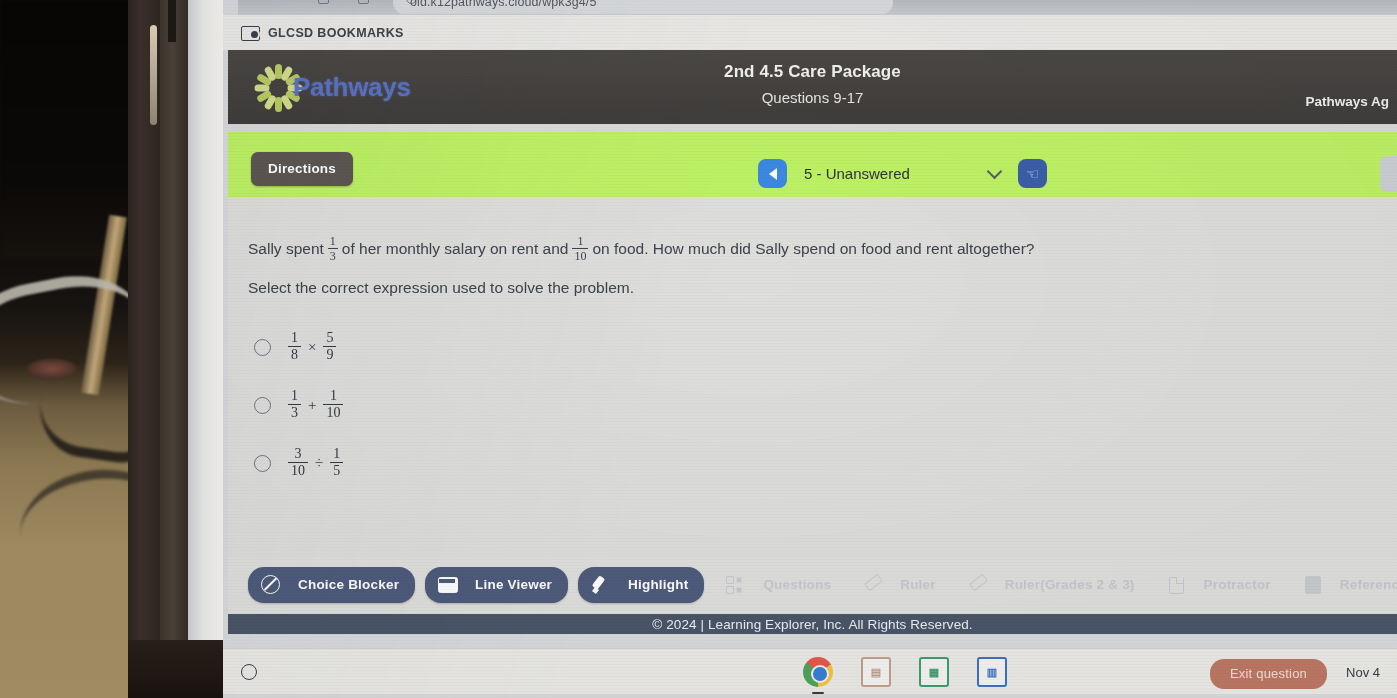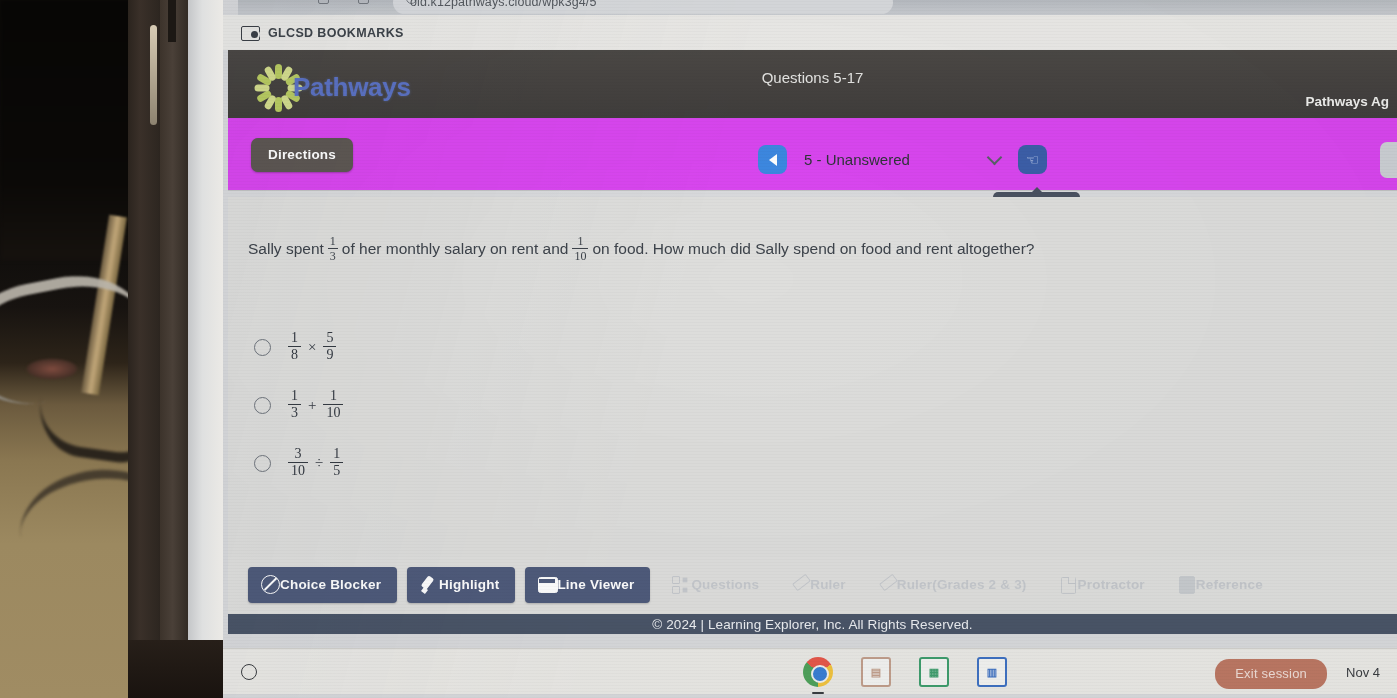--- a/index.html
+++ b/index.html
@@ -165,22 +165,22 @@
   .assess-sub {
     font-size: 15px; color: #e6e6e4; margin-top: 7px; font-weight: 400;
   }
   .student-name {
     position: absolute; right: 8px; top: 44px;
     font-size: 13.5px; font-weight: 700; color: #f0f0ee; white-space: nowrap;
   }
 
   
   .nav-row {
-    position: absolute; left: 5px; top: 118px; width: 1169px; height: 73px;
-    background: #d946ef;
+    position: absolute; left: 5px; top: 132px; width: 1169px; height: 73px;
+    background: #bef264;
     border-bottom: 1.5px solid #c5c6c6;
   }
   .btn-directions {
     position: absolute; left: 23px; top: 20px;
     padding: 9px 17px 10px;
     background: #5d5753; color: #ffffff;
     font-size: 13.5px; font-weight: 700; letter-spacing: .2px;
     border: none; border-radius: 7px; cursor: pointer;
     box-shadow: 0 1px 2px rgba(0,0,0,.25);
   }
@@ -294,23 +294,23 @@
   .bigfrac .den { font-size: 14px; border-top: 1.2px solid #343a42; padding: 1px 3px 0; }
   .op { font-size: 15px; color: #343a42; }
 
   
   .tools {
     position: absolute; left: 5px; top: 556px; width: 1169px; height: 58px;
     background: #dfdfdd;
     display: flex; align-items: center; padding-left: 20px; gap: 10px;
   }
   .tool {
-    display: flex; align-items: center; gap: 0;
+    display: flex; align-items: center; gap: 18px;
     padding: 8px 16px 9px 13px;
-    border-radius: 4px; border: none; cursor: pointer;
+    border-radius: 16px; border: none; cursor: pointer;
     background: #4f5b7b; color: #ffffff;
     font-size: 13.5px; font-weight: 700; letter-spacing: .2px;
     box-shadow: 0 1px 2px rgba(0,0,0,.2);
     white-space: nowrap;
   }
   .tool.off {
     background: transparent; color: #c6c9cd;
     box-shadow: none; font-weight: 700;
     padding-left: 8px; padding-right: 10px;
     margin-left: 4px;
@@ -487,21 +487,22 @@
           <div class="ray pale" style="transform:rotate(210deg)"></div>
           <div class="ray" style="transform:rotate(240deg)"></div>
           <div class="ray pale" style="transform:rotate(270deg)"></div>
           <div class="ray" style="transform:rotate(300deg)"></div>
           <div class="ray pale" style="transform:rotate(330deg)"></div>
         </div>
         <div class="logo-text">Pathways</div>
       </div>
 
       <div class="header-center">
-        <div class="assess-sub">Questions 5-17</div>
+        <div class="assess-title">2nd 4.5 Care Package</div>
+        <div class="assess-sub">Questions 9-17</div>
       </div>
 
       <div class="student-name">Pathways Ag</div>
     </div>
 
     <div class="nav-row">
       <button class="btn-directions">Directions</button>
 
       <button class="nav-prev">
         <span class="tri"></span>
@@ -529,20 +530,21 @@
           <span class="den">3</span>
         </span>
         <span>of her monthly salary on rent and</span>
         <span class="frac">
           <span class="num">1</span>
           <span class="den">10</span>
         </span>
         <span>on food.  How much did Sally spend on food and rent altogether?</span>
       </div>
 
+      <div class="q-instr">Select the correct expression used to solve the problem.</div>
 
       <div class="choices">
 
         <div class="choice">
           <span class="radio"></span>
           <span class="expr">
             <span class="bigfrac">
               <span class="num">1</span>
               <span class="den">8</span>
             </span>
@@ -586,26 +588,26 @@
 
       </div>
     </div>
 
     <div class="tools">
       <button class="tool">
         <span class="tool-ico ico-block"></span>
         <span>Choice Blocker</span>
       </button>
       <button class="tool">
+        <span class="tool-ico ico-line"></span>
+        <span>Line Viewer</span>
+      </button>
+      <button class="tool">
         <span class="tool-ico ico-pen"></span>
         <span>Highlight</span>
-      </button>
-      <button class="tool">
-        <span class="tool-ico ico-line"></span>
-        <span>Line Viewer</span>
       </button>
       <button class="tool off">
         <span class="tool-ico ico-calc"></span>
         <span>Questions</span>
       </button>
       <button class="tool off">
         <span class="tool-ico ico-ruler"></span>
         <span>Ruler</span>
       </button>
       <button class="tool off">
@@ -627,21 +629,21 @@
     <div class="shelf">
       <div class="launcher"></div>
       <div class="shelf-apps">
         <div class="app-ico ico-chrome">
           <span class="chrome-dot"></span>
         </div>
         <div class="app-ico ico-slides">▤</div>
         <div class="app-ico ico-sheets">▦</div>
         <div class="app-ico ico-docs">▥</div>
       </div>
-      <button class="btn-exit">Exit session</button>
+      <button class="btn-exit">Exit question</button>
       <div class="shelf-date">Nov 4</div>
     </div>
 
   </div>
 
   <div class="haze"></div>
   <div class="scanline"></div>
 </div>
 
 </body></html>

